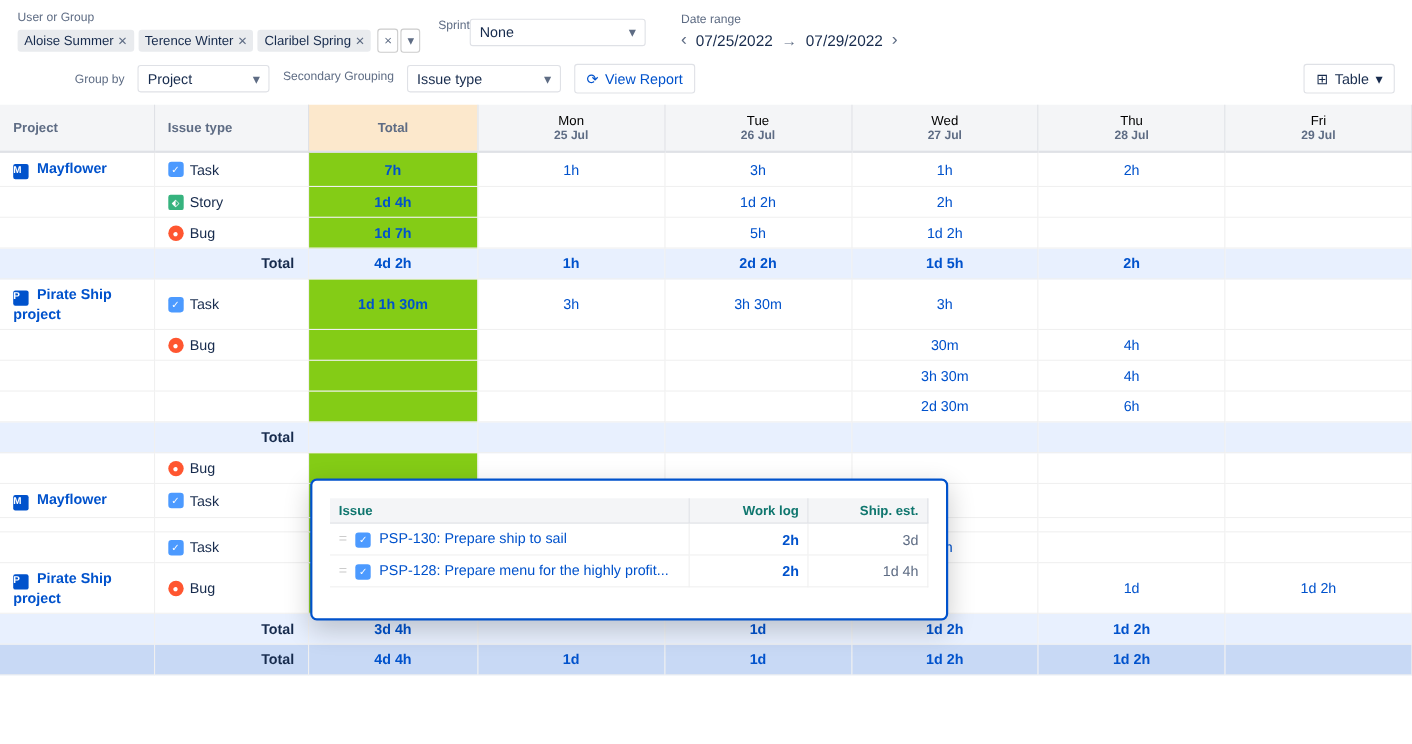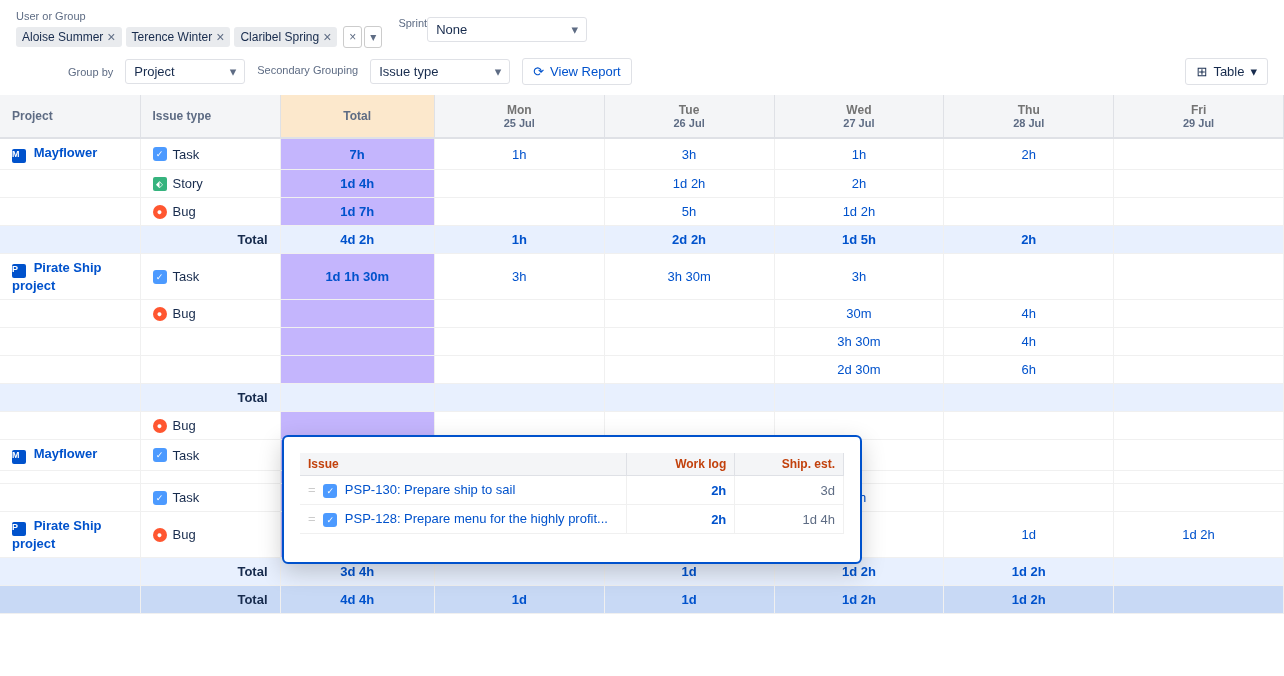--- a/index.html
+++ b/index.html
@@ -35,43 +35,43 @@
     .table-btn { display: flex; align-items: center; gap: 6px; background: none; border: 1px solid #dfe1e6; border-radius: 3px; padding: 5px 10px; cursor: pointer; font-size: 13px; color: #172b4d; margin-left: auto; }
 
     
     .table-container { position: relative; overflow: hidden; }
     table { width: 100%; border-collapse: collapse; font-size: 13px; }
     thead th { background: #f4f5f7; padding: 8px 12px; text-align: center; font-weight: 600; font-size: 12px; color: #5e6c84; border-bottom: 2px solid #dfe1e6; border-right: 1px solid #dfe1e6; }
     thead th.project-col { text-align: left; width: 140px; }
     thead th.issue-col { text-align: left; width: 140px; }
     thead th.total-col { background: #fce8cc; min-width: 100px; }
     thead th.day-col { min-width: 110px; }
-    thead th .day-name { display: block; font-weight: 700; color: #737373; }
+    thead th .day-name { display: block; font-weight: 400; color: #000000; }
     thead th .day-date { display: block; font-size: 11px; color: #5e6c84; }
 
     tbody td { padding: 6px 12px; border-bottom: 1px solid #f0f0f0; border-right: 1px solid #f0f0f0; }
     tbody td.project-cell { font-weight: 600; color: #0052cc; cursor: pointer; }
-    tbody td.total-cell { background: #c4b5fd; text-align: center; font-weight: 600; color: #0052cc; }
+    tbody td.total-cell { background: #84cc16; text-align: center; font-weight: 600; color: #0052cc; }
     tbody td.day-cell { text-align: center; font-weight: 500; color: #0052cc; }
     tbody td.subtotal-row { background: #e8f0fe; font-weight: 700; text-align: right; color: #172b4d; }
     tbody td.subtotal-val { background: #e8f0fe; text-align: center; font-weight: 700; color: #0052cc; }
     tbody td.grand-total { background: #d3e5ff; font-weight: 700; text-align: right; color: #172b4d; }
     tbody td.grand-total-val { background: #d3e5ff; text-align: center; font-weight: 700; color: #0052cc; }
     tbody tr.subtotal-tr td { background: #e8f0fe !important; }
     tbody tr.grand-total-tr td { background: #c8d9f5 !important; }
 
     .issue-icon-task { width: 14px; height: 14px; background: #4c9aff; border-radius: 3px; display: inline-flex; align-items: center; justify-content: center; color: #fff; font-size: 9px; flex-shrink: 0; }
     .issue-icon-story { width: 14px; height: 14px; background: #36b37e; border-radius: 2px; display: inline-flex; align-items: center; justify-content: center; color: #fff; font-size: 9px; flex-shrink: 0; }
     .issue-icon-bug { width: 14px; height: 14px; background: #ff5630; border-radius: 50%; display: inline-flex; align-items: center; justify-content: center; color: #fff; font-size: 9px; flex-shrink: 0; }
     .project-icon { width: 14px; height: 14px; background: #0052cc; border-radius: 2px; display: inline-flex; align-items: center; justify-content: center; color: #fff; font-size: 9px; flex-shrink: 0; }
 
     
     .popup-overlay { position: absolute; left: 282px; top: 340px; z-index: 100; background: #fff; border: 2px solid #0052cc; border-radius: 6px; box-shadow: 0 8px 24px rgba(0,0,0,0.2); width: 580px; padding: 16px; }
     .popup-table { width: 100%; border-collapse: collapse; margin-bottom: 12px; }
-    .popup-table th { font-size: 12px; color: #c2410c; font-weight: 600; padding: 4px 8px; text-align: left; border-bottom: 1px solid #dfe1e6; }
+    .popup-table th { font-size: 12px; color: #0f766e; font-weight: 600; padding: 4px 8px; text-align: left; border-bottom: 1px solid #dfe1e6; }
     .popup-table th.right { text-align: right; }
     .popup-table td { font-size: 13px; padding: 6px 8px; border-bottom: 1px solid #f0f0f0; color: #172b4d; vertical-align: middle; }
     .popup-table td.worklog { text-align: right; font-weight: 700; color: #0052cc; }
     .popup-table td.orig { text-align: right; color: #5e6c84; }
     .popup-issue-link { color: #0052cc; cursor: pointer; }
   </style>
 </head>
 <body>
 
 <div class="header">
@@ -101,20 +101,30 @@
     </div>
 
     <div class="sprint-section">
       <span class="filter-label">Sprint</span>
       <div class="sprint-select">
         <span>None</span>
         <span class="arrow">▾</span>
       </div>
     </div>
 
+    <div class="date-range">
+      <span class="filter-label">Date range</span>
+      <div class="date-nav">
+        <button class="date-nav-btn">‹</button>
+        <span class="date-text">07/25/2022</span>
+        <span class="date-arrow">→</span>
+        <span class="date-text">07/29/2022</span>
+        <button class="date-nav-btn">›</button>
+      </div>
+    </div>
   </div>
 
   <div class="secondary-row">
     <div style="width:40px"></div>
     <div class="group-by-section">
       <span class="filter-label" style="margin-bottom:0">Group by</span>
       <div class="group-select">
         <span>Project</span>
         <span class="arrow">▾</span>
       </div>

